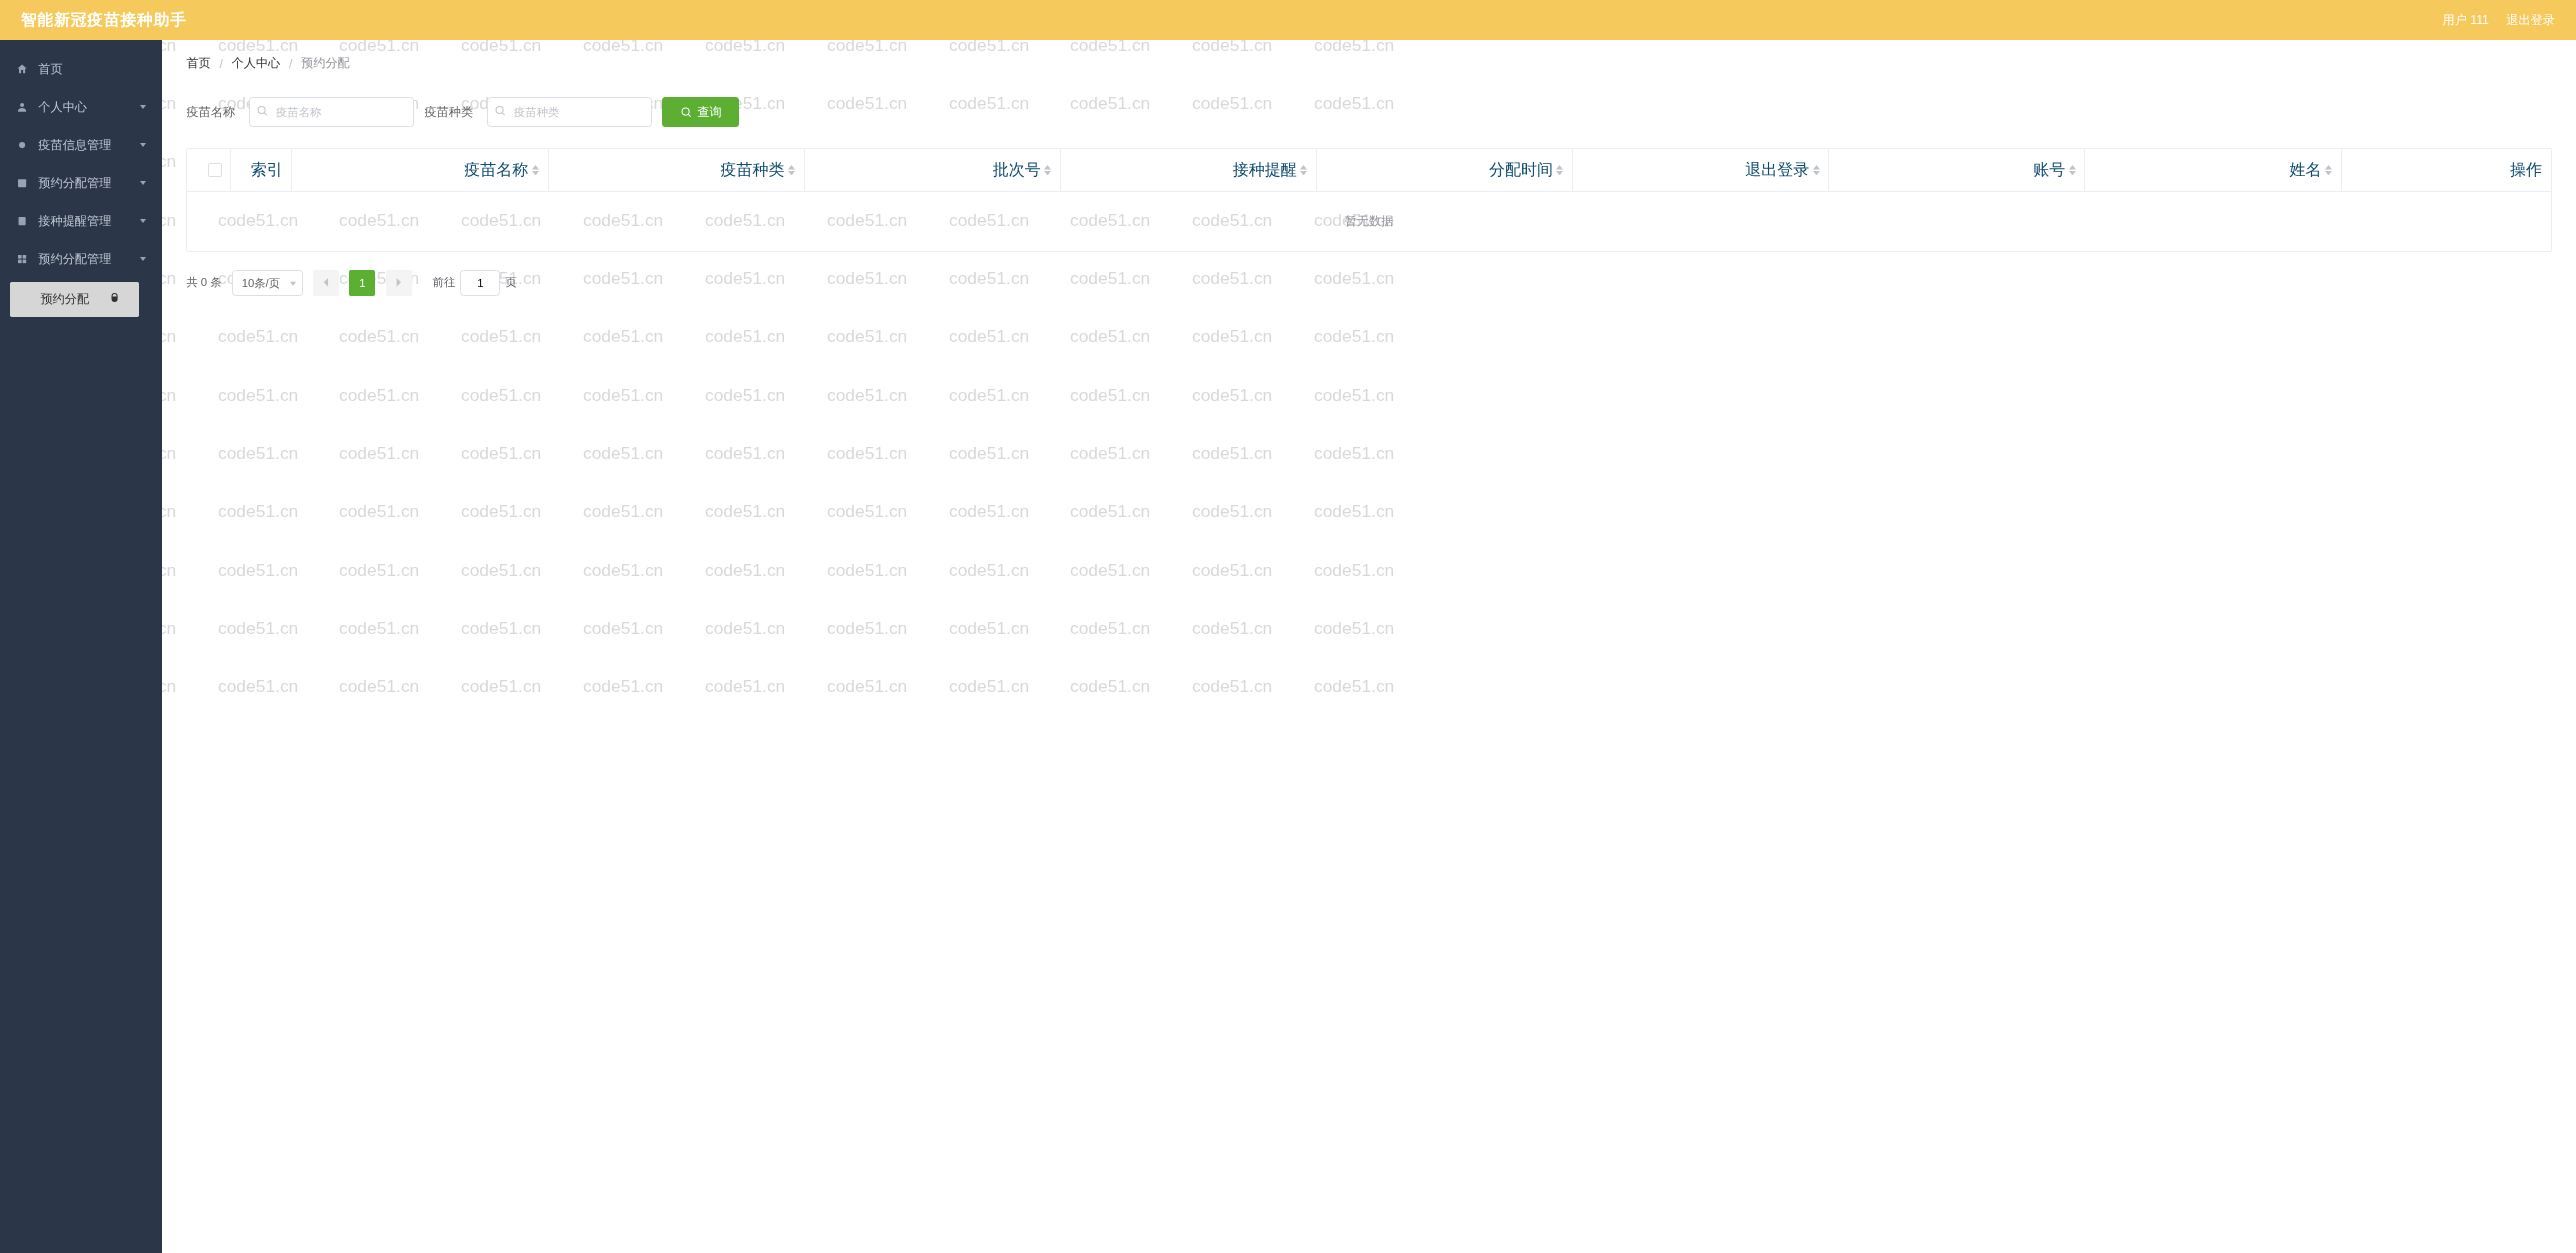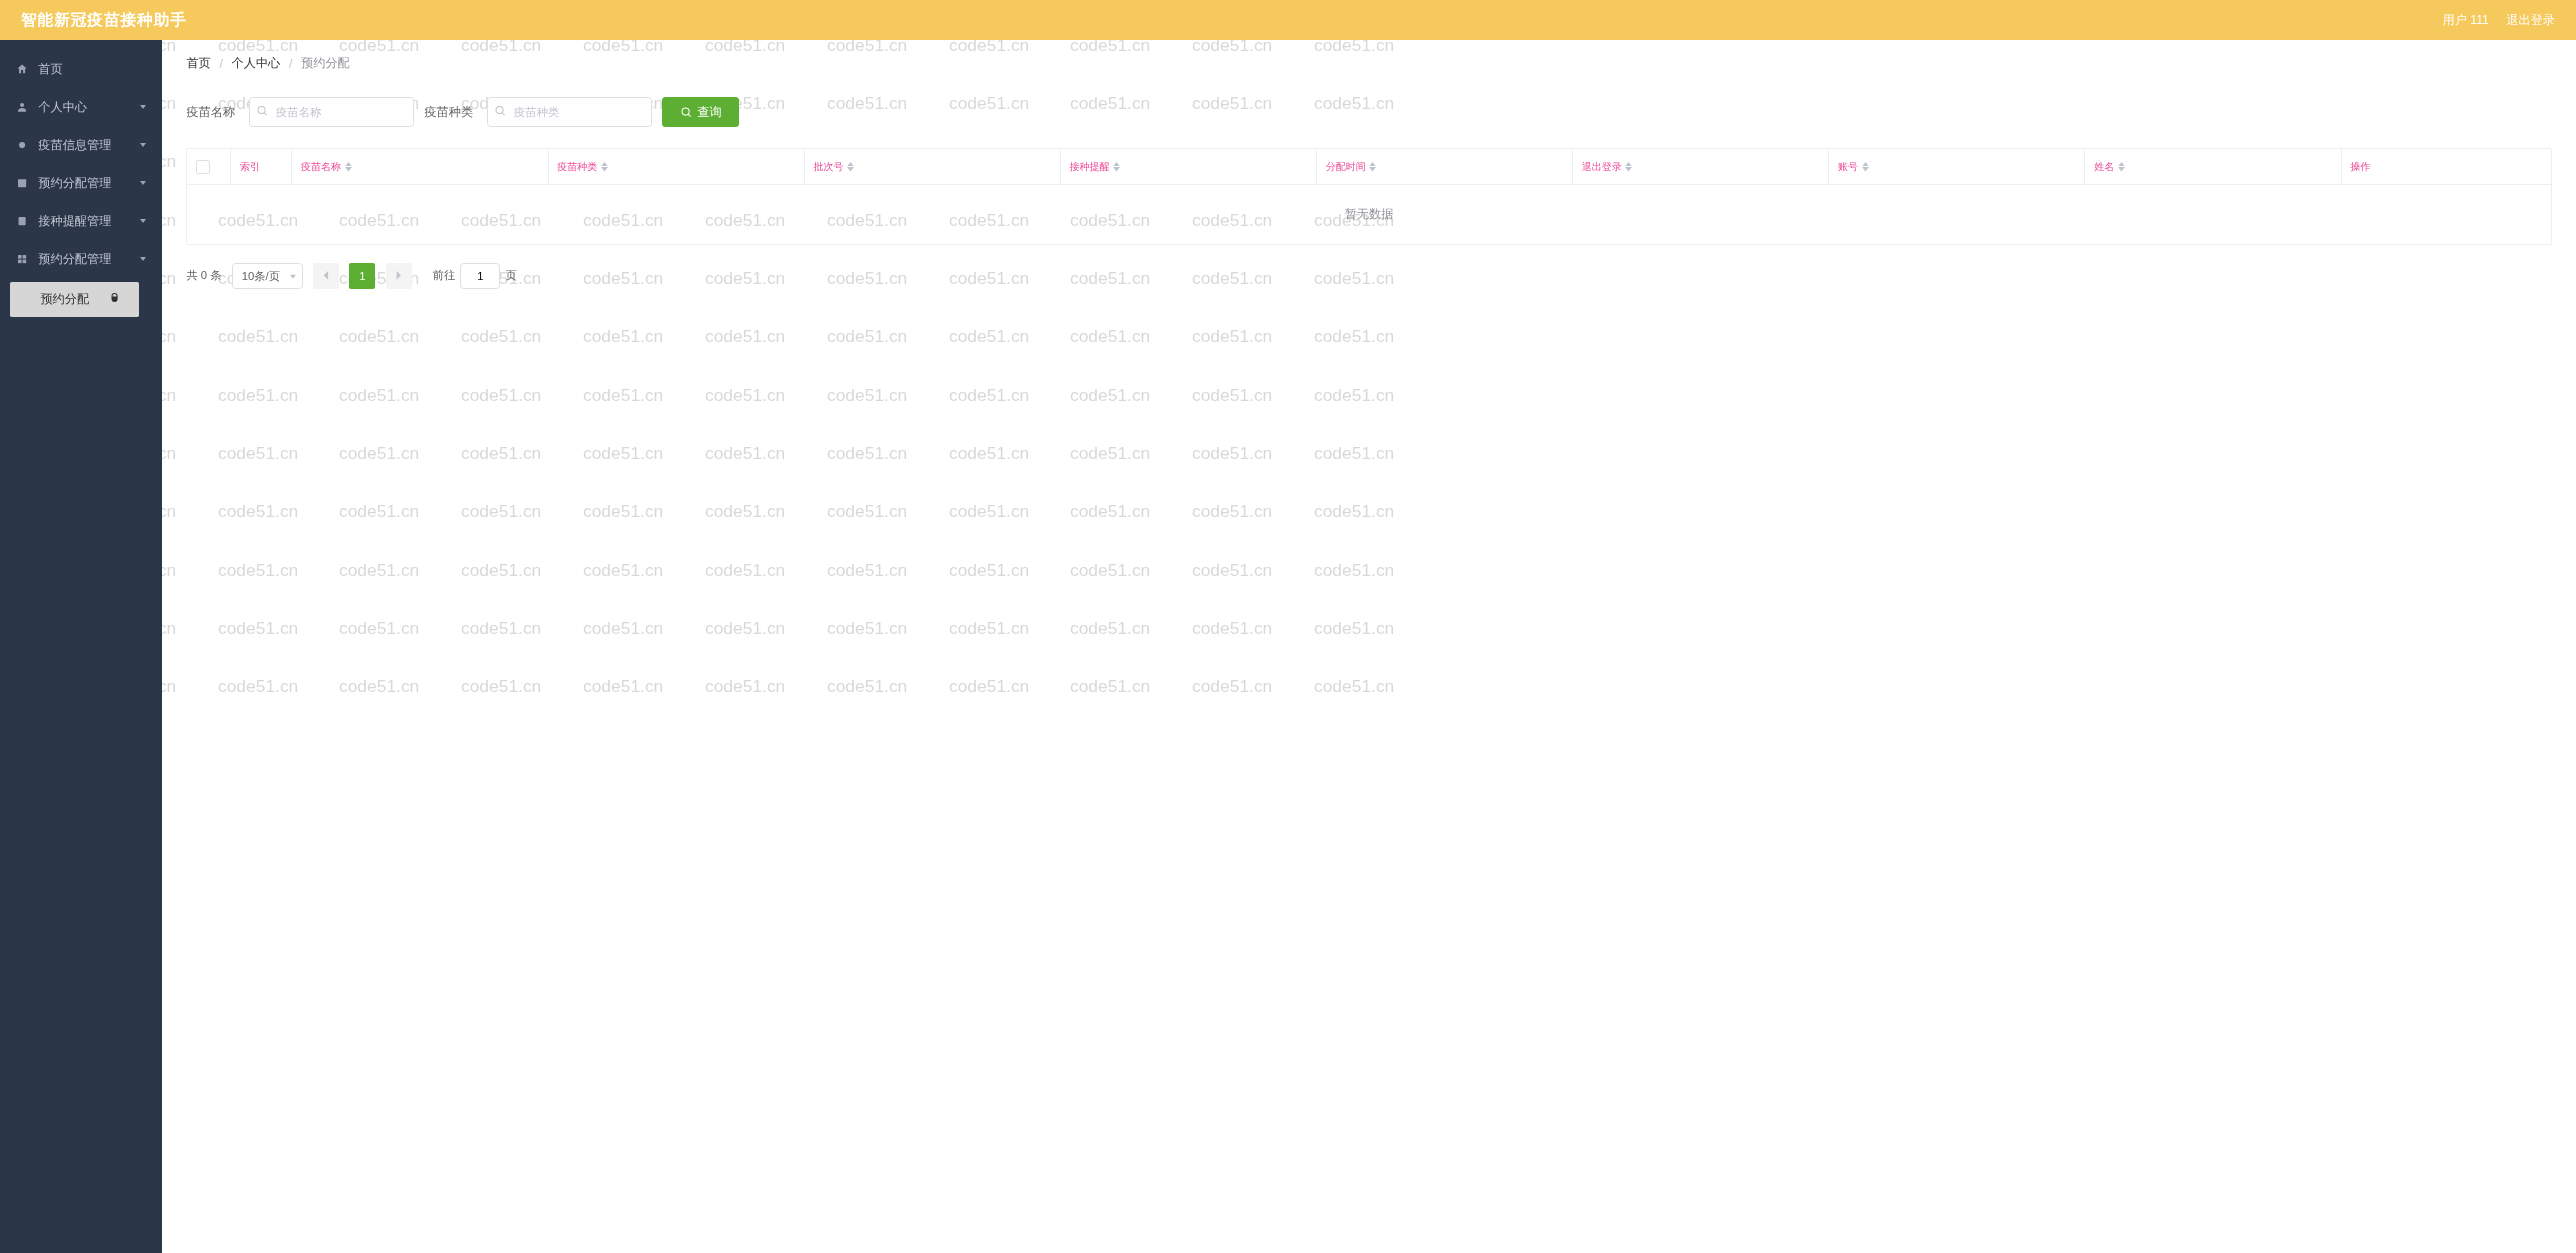--- a/index.html
+++ b/index.html
@@ -29,21 +29,21 @@
 .search-row .lbl { font-size: 12.2px; color: #606266; margin-right: 3.5px; }
 .input-wrap { position: relative; width: 165px; }
 .input-wrap input { width: 100%; height: 30px; border: 0.9px solid #dcdfe6; border-radius: 3.5px; padding: 0 10.4px 0 26px; font-size: 11.3px; color: #606266; outline: none; }
 .input-wrap input::placeholder { color: #c0c4cc; }
 .input-wrap .search-icon { position: absolute; left: 7px; top: 50%; transform: translateY(-50%); color: #c0c4cc; }
 .input-wrap .search-icon svg { width: 12.2px; height: 12.2px; stroke: #c0c4cc; fill: none; stroke-width: 2; }
 .btn-search { height: 30px; padding: 0 17.4px; background: #5daf34; color: #fff; border: none; border-radius: 3.5px; display: inline-flex; align-items: center; gap: 5.2px; cursor: pointer; font-size: 12.2px; }
 .btn-search svg { width: 12.2px; height: 12.2px; stroke: #fff; fill: none; stroke-width: 2; }
 .table { margin: 0 24.4px; border: 0.9px solid #ebeef5; border-radius: 1.7px; }
 .table-head { display: flex; background: #fff; border-bottom: 0.9px solid #ebeef5; }
-.th { padding: 10.4px 8.7px; font-size: 10px; color: #ec4899; display: flex; align-items: center; justify-content: flex-start; gap: 3.5px; border-right: 0.9px solid #ebeef5; }
+.th { padding: 10.4px 8.7px; font-size: 16px; color: #0c4a6e; display: flex; align-items: center; justify-content: flex-end; gap: 3.5px; border-right: 0.9px solid #ebeef5; }
 .th:last-child { border-right: none; }
 .th .sort { display: inline-flex; flex-direction: column; gap: 0.9px; }
 .th .sort svg { width: 7px; height: 4.4px; fill: #c0c4cc; }
 .th.check { width: 44px; flex: 0 0 44px; }
 .th.idx { width: 61px; flex: 0 0 61px; }
 .th.col { flex: 1; }
 .th.op { width: 209px; flex: 0 0 209px; }
 .checkbox { width: 14px; height: 14px; border: 0.9px solid #dcdfe6; border-radius: 1.7px; background: #fff; cursor: pointer; }
 .table-empty { text-align: center; padding: 21px 0; color: #909399; font-size: 12.2px; }
 .pager { display: flex; align-items: center; gap: 10.4px; padding: 17.4px 24.4px; font-size: 11.3px; color: #606266; }

